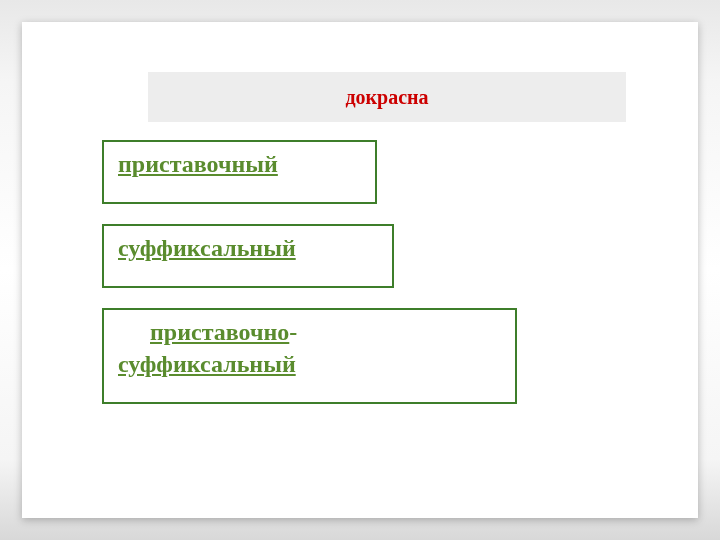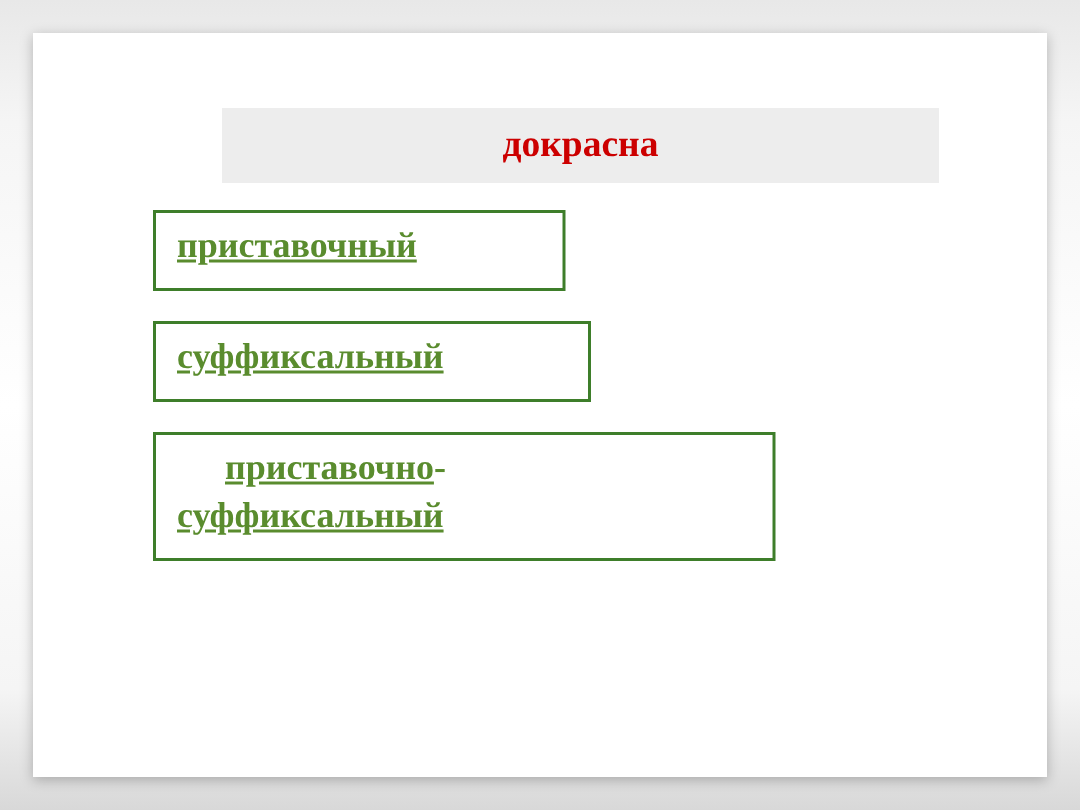--- a/index.html
+++ b/index.html
@@ -36,26 +36,26 @@
       height: 50px;
       margin-left: 46px;
       margin-bottom: 18px;
       display: flex;
       align-items: center;
       justify-content: center;
     }
     .title-text {
       color: #cc0000;
       font-weight: bold;
-      font-size: 25px;
+      font-size: 20px;
       text-align: center;
     }
     .option-box {
       border: 2.5px solid #3e7e2a;
-      padding: 7px 14px 12px 14px;
+      padding: 7px 14px 22px 14px;
       margin-bottom: 20px;
       display: inline-block;
     }
     .option-1 {
       width: 275px;
     }
     .option-2 {
       width: 292px;
     }
     .option-3 {

